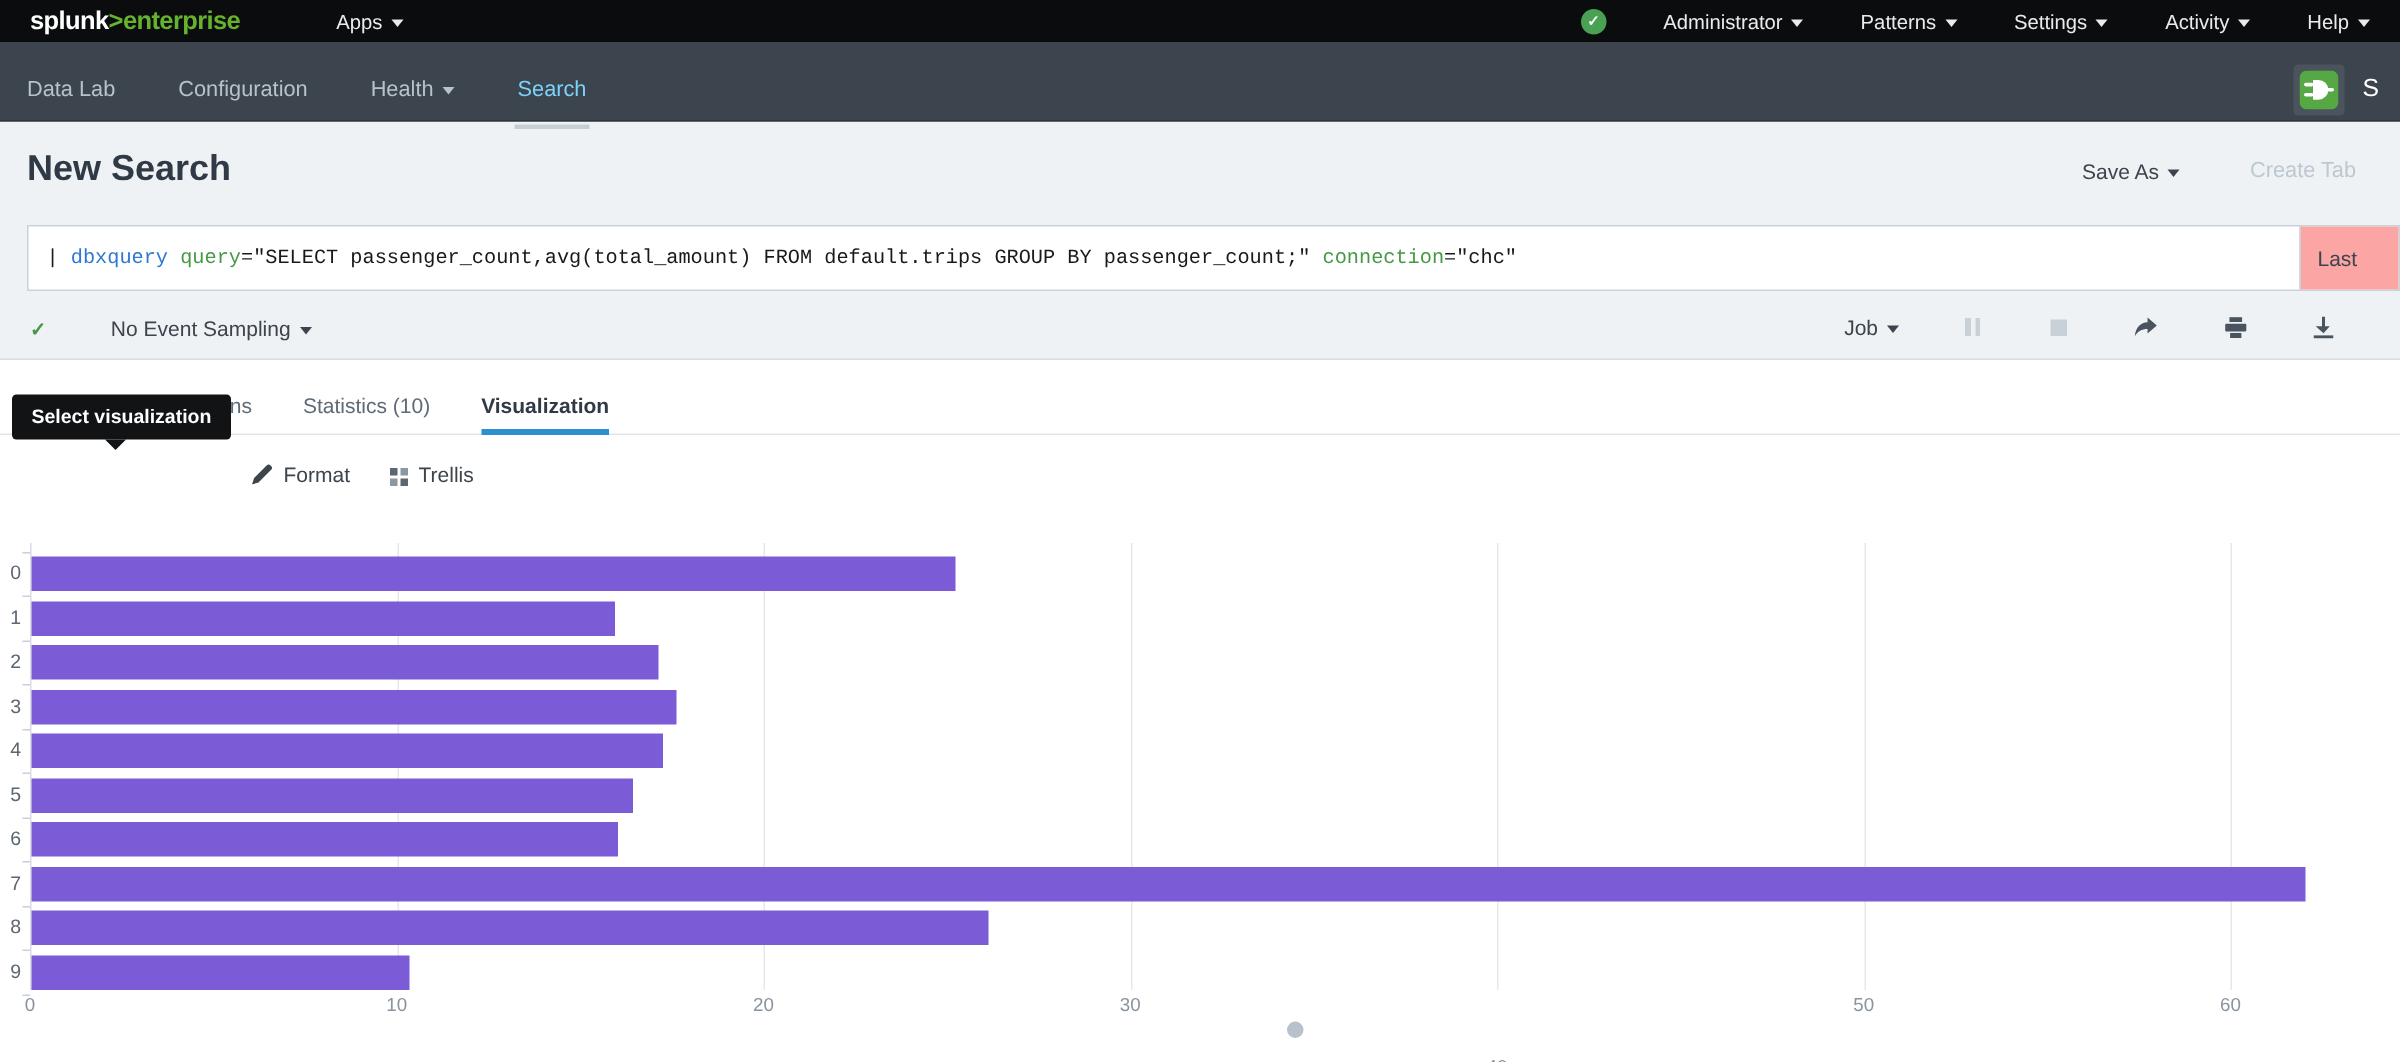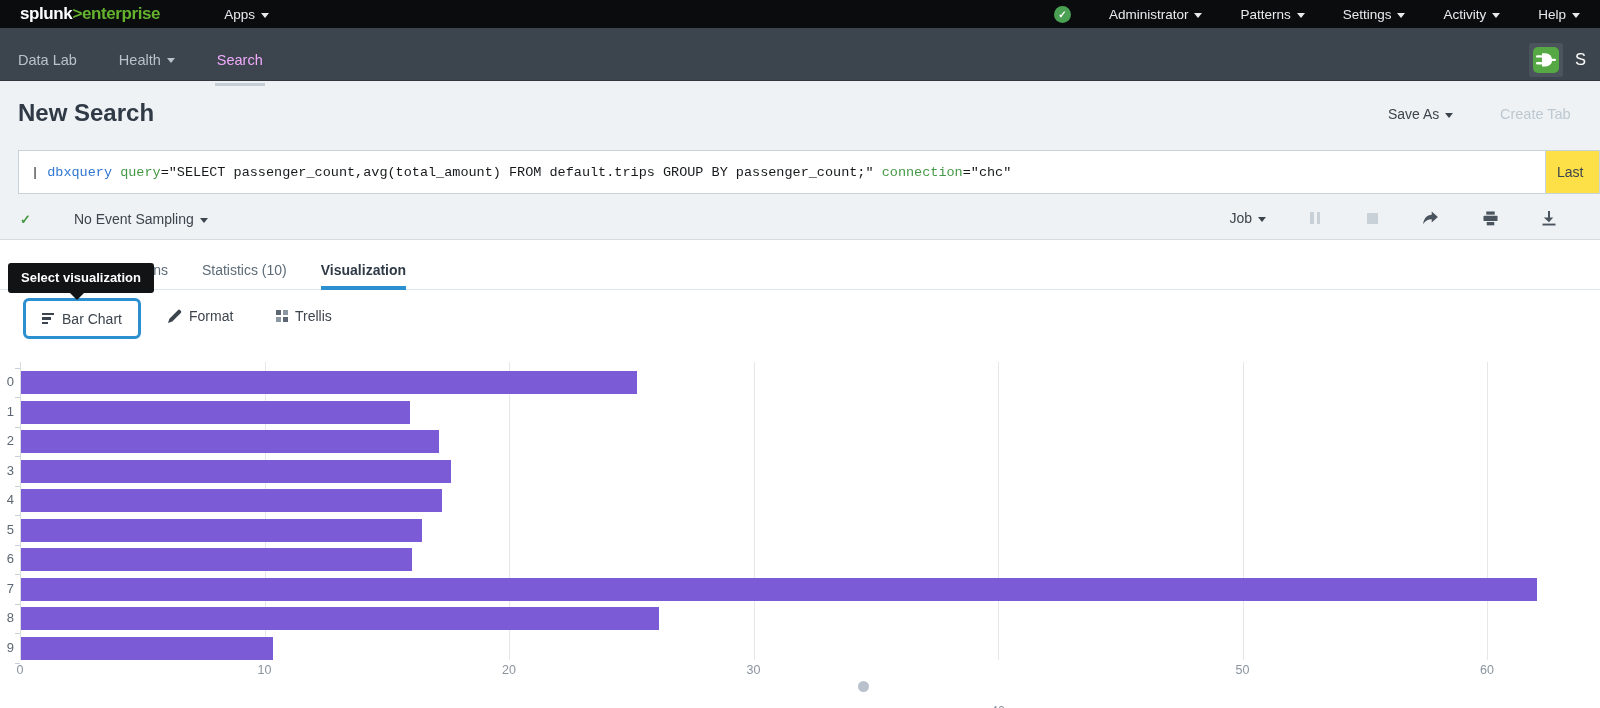--- a/index.html
+++ b/index.html
@@ -18,39 +18,39 @@
   .status-circle { width:17px; height:17px; border-radius:50%; background:#4aa153; color:#fff;
                    display:flex; align-items:center; justify-content:center; font-size:10px; font-weight:bold; cursor:pointer; }
   .caret { display:inline-block; width:0; height:0; border-left:4px solid transparent;
            border-right:4px solid transparent; border-top:5px solid currentColor; margin-left:6px; position:relative; top:1px; }
 
   
   .appbar { position:absolute; left:0; top:28px; width:100%; height:53px; background:#3c444d;
             display:flex; align-items:center; padding:11px 14px 0 18px; color:#b8c2ca; font-size:14.5px;
             border-bottom:1px solid #30363d; }
   .appbar .tab { margin-right:42px; height:53px; display:flex; align-items:center; position:relative; cursor:pointer; }
-  .appbar .tab.active { color:#f0abfc; }
+  .appbar .tab.active { color:#7dd3fc; }
   .appbar .tab.active::after { content:""; position:absolute; left:-2px; right:-2px; bottom:0; height:3px; background:#c6cfd6; }
   .appbar-right { margin-left:auto; display:flex; align-items:center; gap:12px; color:#fff; font-size:16.5px; white-space:nowrap; }
   .app-icon-wrap { width:34px; height:34px; background:#4b545c; border-radius:3px;
                    display:flex; align-items:center; justify-content:center; cursor:pointer; }
 
   
   .page-title { position:absolute; left:18px; top:99px; font-size:24px; font-weight:bold; color:#2f3a46; }
   .save-as { position:absolute; left:1388px; top:106px; font-size:14px; color:#3c444d; display:flex; align-items:center; cursor:pointer; }
   .create-table { position:absolute; left:1500px; top:106px; font-size:14.5px; color:#bdc8d1; white-space:nowrap; cursor:default; }
 
   
   .searchbar { position:absolute; left:18px; top:150px; width:1582px; height:44px; background:#fff;
                border:1px solid #c9d2d9; display:flex; }
   .query { flex:1; display:flex; align-items:center; padding-left:12px; font-family:"Liberation Mono", monospace;
            font-size:13.5px; color:#17191b; white-space:pre; overflow:hidden; cursor:text; }
   .tok-command { color:#2f77d0; }
   .tok-param { color:#459945; }
-  .timepicker { width:54px; border-left:1px solid #c9d2d9; background:#fde047; display:flex; align-items:center;
+  .timepicker { width:66px; border-left:1px solid #c9d2d9; background:#fca5a5; display:flex; align-items:center;
                 padding-left:11px; font-size:14px; color:#3c444d; overflow:hidden; white-space:nowrap; cursor:pointer; }
 
   
   .results { position:absolute; left:0; top:200px; width:100%; height:40px; border-bottom:1px solid #d5dce1; }
   .results-left { position:absolute; left:20px; top:11px; display:flex; align-items:center; font-size:14px; color:#3c444d; }
   .check { color:#459945; font-weight:bold; margin-right:7px; font-size:13px; }
   .sampling { margin-left:36px; display:flex; align-items:center; cursor:pointer; }
   .results-right { position:absolute; right:44px; top:10px; display:flex; align-items:center; gap:44px; }
   .job { font-size:14px; color:#3c444d; display:flex; align-items:center; cursor:pointer; }
   .icon-btn { display:flex; align-items:center; cursor:pointer; }
@@ -74,21 +74,21 @@
 
   
   .barchart-btn { position:absolute; left:23px; top:298px; width:118px; height:41px; background:#fff;
                   border:3px solid #2b8fd0; border-radius:6px; display:flex; align-items:center; justify-content:center;
                   gap:8px; font-size:14px; color:#3c444d; cursor:pointer; z-index:5; }
   .bars-icon { display:flex; flex-direction:column; gap:2px; }
   .bars-icon i { display:block; height:2.5px; background:#3c444d; }
   .bars-icon i:nth-child(1){ width:12px; } .bars-icon i:nth-child(2){ width:9px; } .bars-icon i:nth-child(3){ width:6px; }
   .viz-link { position:absolute; top:308px; display:flex; align-items:center; gap:7px; font-size:14px; color:#3c444d; cursor:pointer; }
   .format-btn { left:168px; }
-  .trellis-btn { left:276px; }
+  .trellis-btn { left:260px;align-items:flex-end; }
   .grid-icon { display:grid; grid-template-columns:5px 5px; gap:2px; }
   .grid-icon i { width:5px; height:5px; background:#5c6773; }
   .grid-icon i:nth-child(2), .grid-icon i:nth-child(3) { background:#8b97a1; }
 
   
   #plot { position:absolute; left:0; top:362px; width:1600px; height:330px; }
   .gridline { position:absolute; top:0; height:298px; width:1px; background:#e4e8eb; }
   .gridline.zero { background:#d8dde2; }
   .bar { position:absolute; height:23px; cursor:pointer; }
   .ylabel { position:absolute; width:14px; text-align:right; font-size:13px; color:#5c6773; }
@@ -132,20 +132,23 @@
           <span class="caret"></span>
         </div>
     </div>
   </header>
 
   <nav class="appbar">
     <div class="tab">
         <span>Data Lab</span>
       </div>
     <div class="tab">
+        <span>Configuration</span>
+      </div>
+    <div class="tab">
         <span>Health</span>
         <span class="caret"></span>
       </div>
     <div class="tab active">
         <span>Search</span>
       </div>
     <div class="appbar-right">
       <span class="app-icon-wrap">
         <svg width="26" height="26" viewBox="0 0 26 26">
             <rect width="26" height="26" rx="5" fill="#55a843"></rect>
@@ -228,28 +231,20 @@
     <div class="tab-item">
         <span>Statistics (10)</span>
       </div>
     <div class="tab-item active">
         <span>Visualization</span>
       </div>
   </div>
 
   <div class="tooltip"><span>Select visualization</span></div>
 
-  <div class="barchart-btn">
-    <span class="bars-icon">
-        <i></i>
-        <i></i>
-        <i></i>
-      </span>
-    <span>Bar Chart</span>
-  </div>
   <div class="viz-link format-btn">
     <svg width="14" height="14" viewBox="0 0 14 14" fill="#3c444d">
         <path d="M0 14 L1.4 9.7 L9.9 1.2 a1.6 1.6 0 0 1 2.3 0 l0.6 0.6 a1.6 1.6 0 0 1 0 2.3 L4.3 12.6 Z"></path>
       </svg>
     <span>Format</span>
   </div>
   <div class="viz-link trellis-btn">
     <span class="grid-icon">
         <i></i>
         <i></i>

